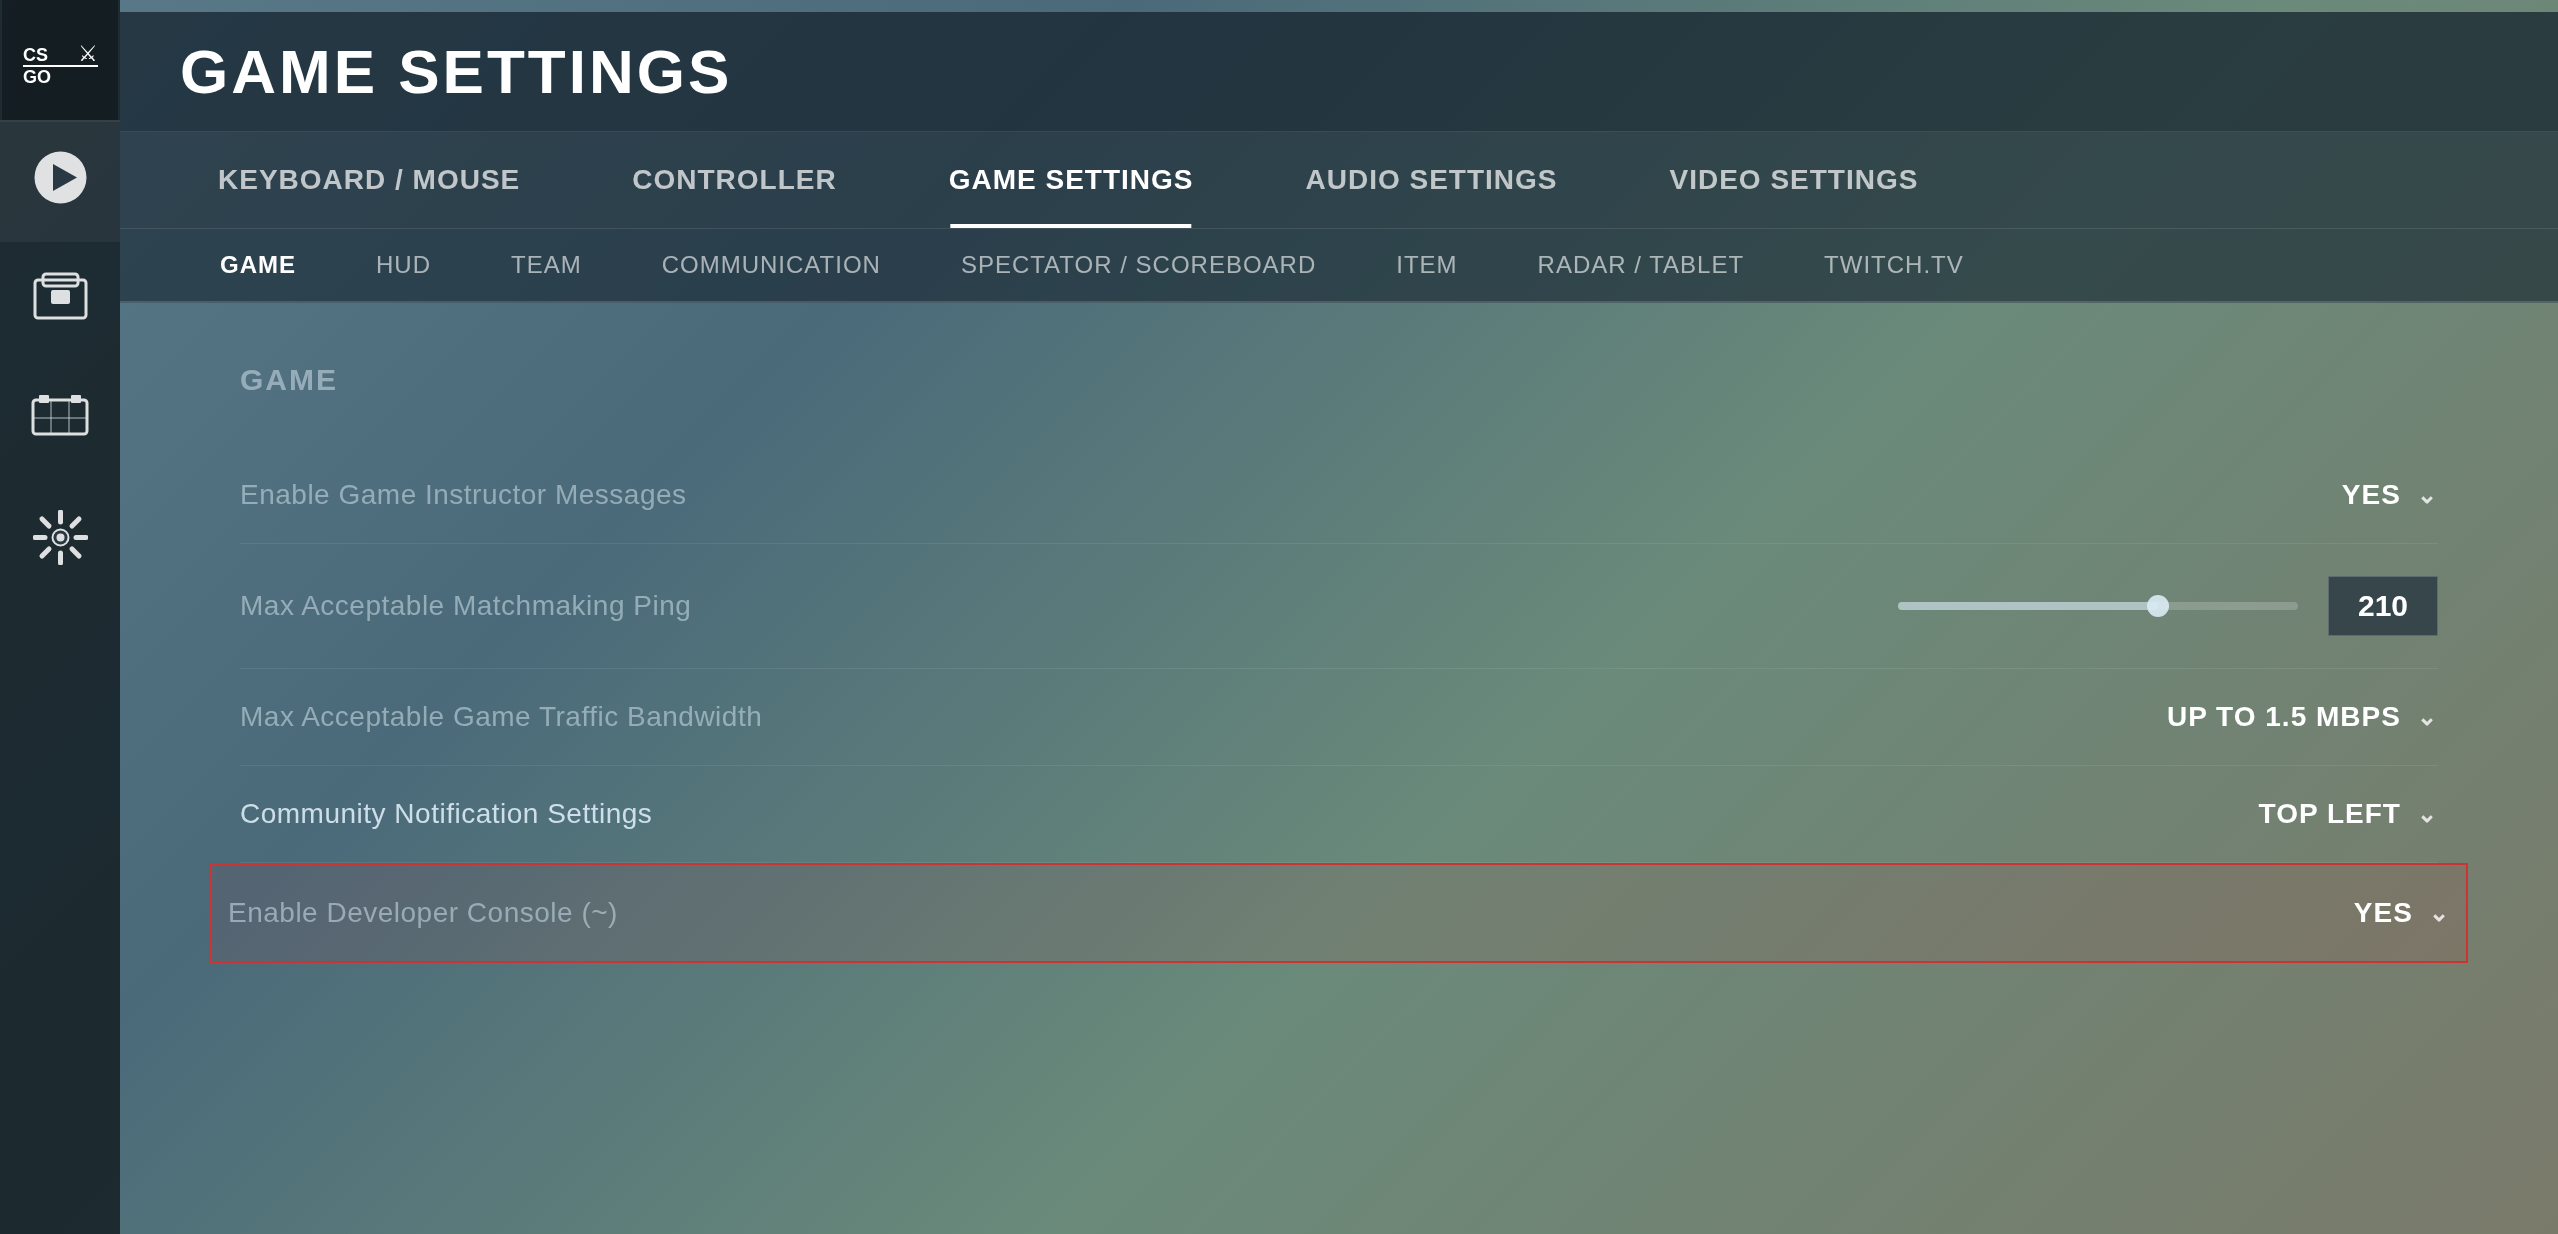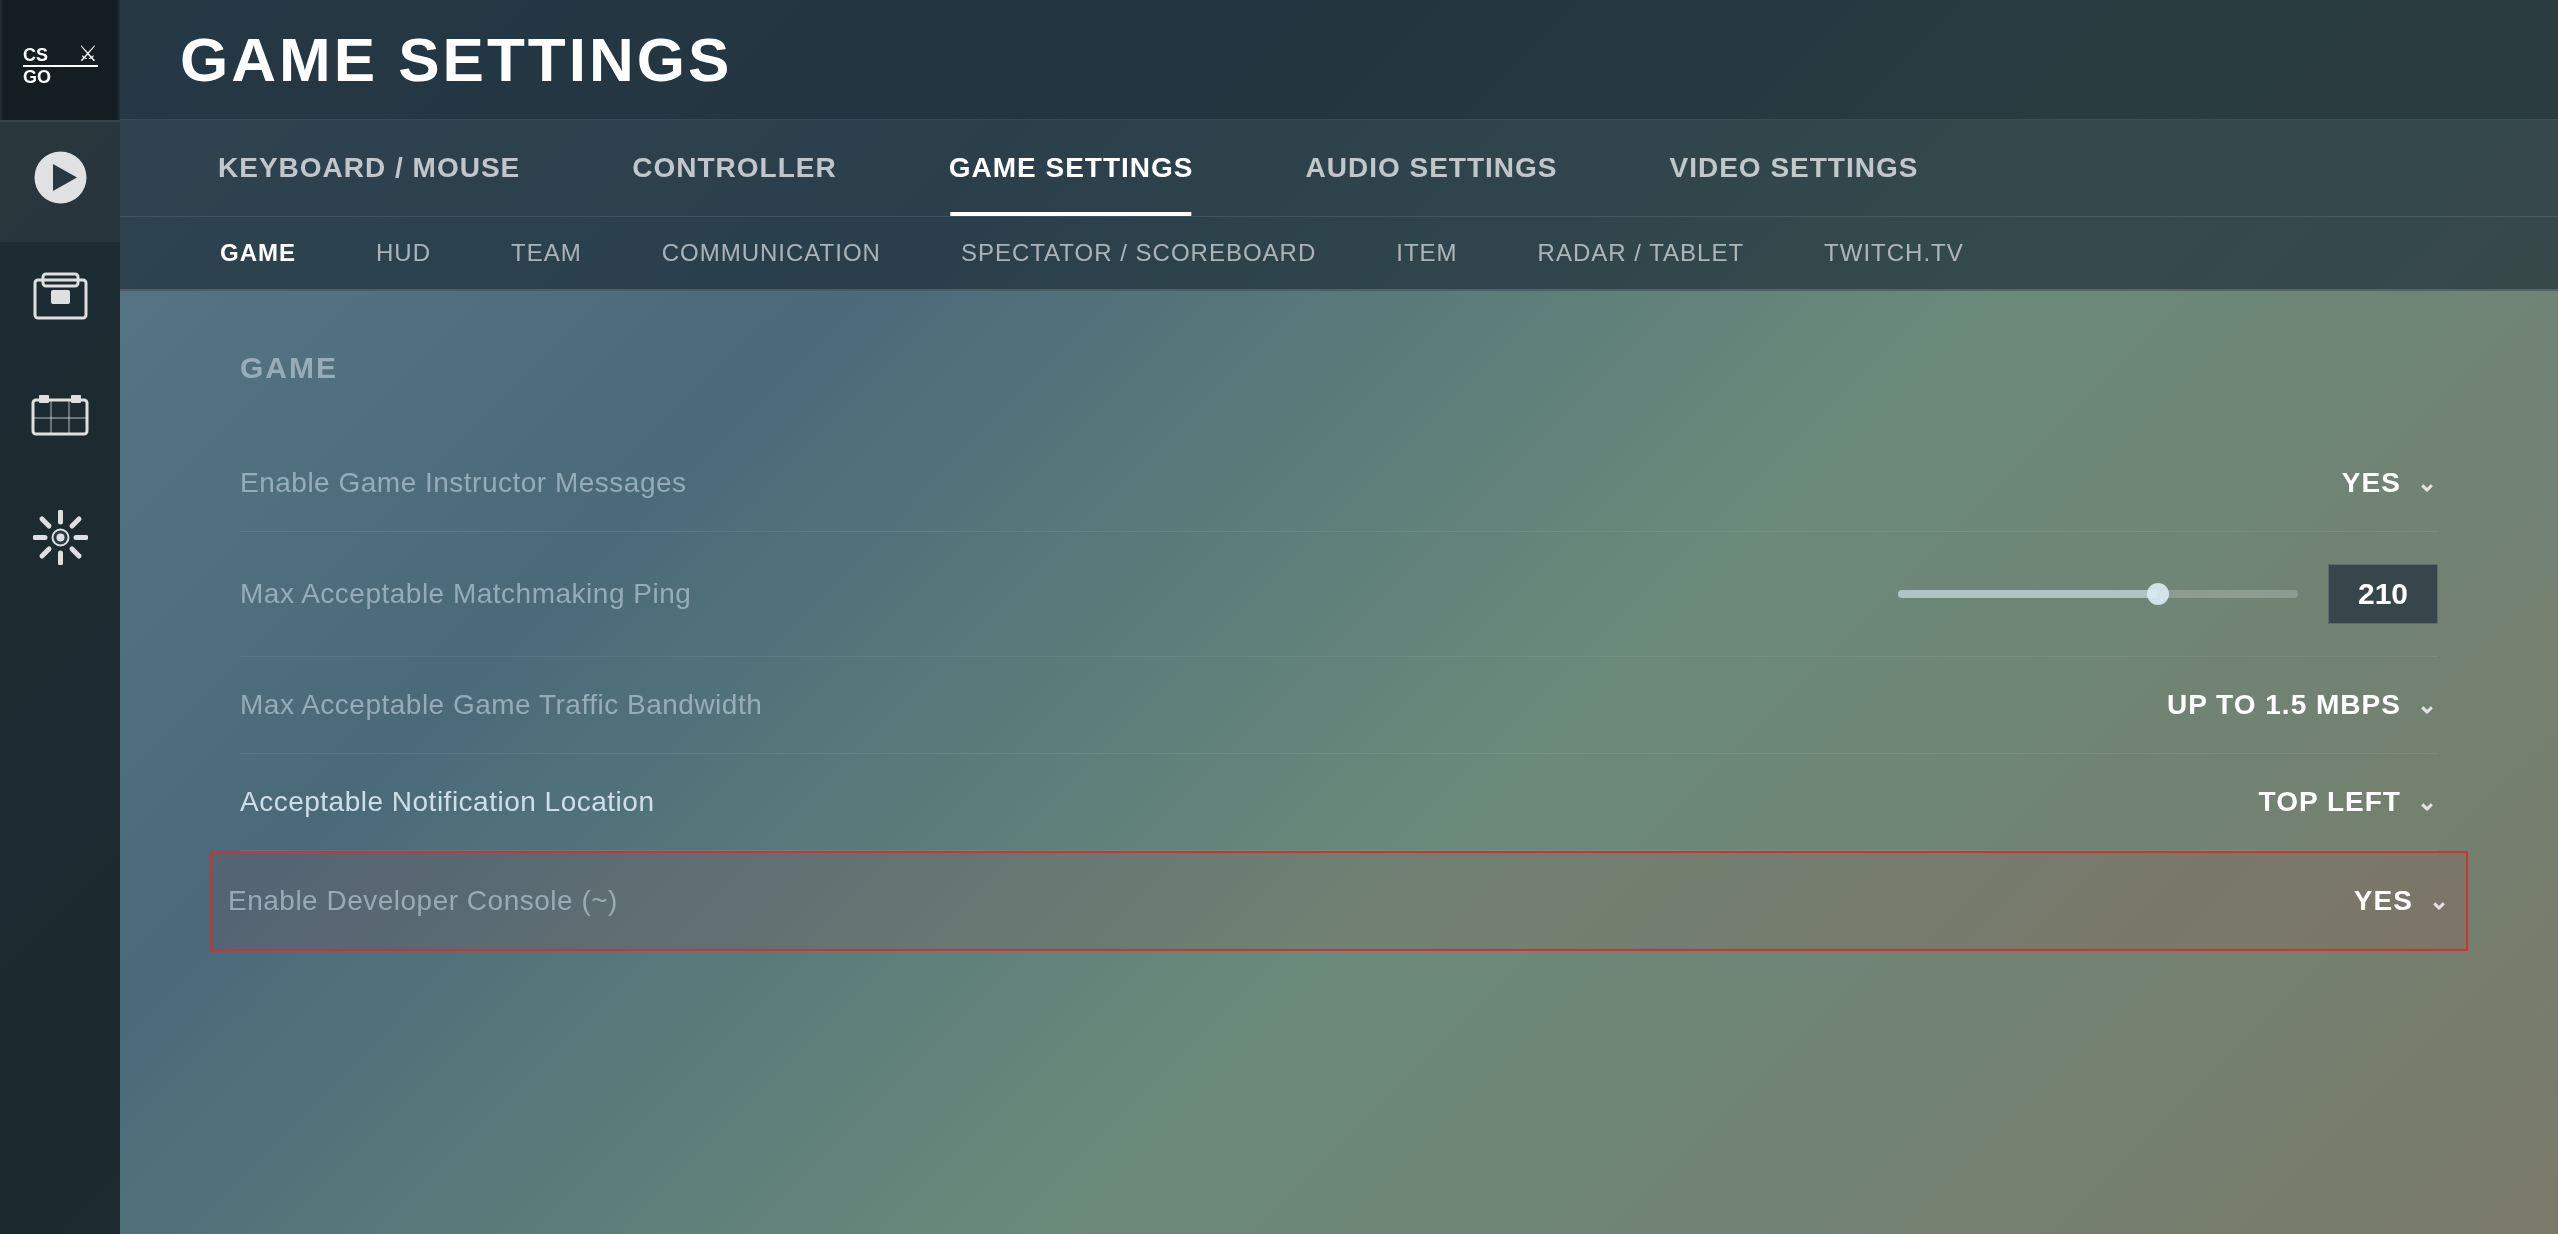--- a/index.html
+++ b/index.html
@@ -58,20 +58,21 @@
       color: white;
       font-size: 42px;
       opacity: 0.85;
     }
 
     
     .main {
       flex: 1;
       display: flex;
       flex-direction: column;
+      margin-top: 12px;
     }
 
     
     .header {
       height: 120px;
       background: rgba(20, 35, 45, 0.75);
       display: flex;
       align-items: center;
       padding-left: 60px;
       border-bottom: 1px solid rgba(255,255,255,0.1);
@@ -391,21 +392,21 @@
 
     <div class="setting-row">
       <span class="setting-label">Max Acceptable Game Traffic Bandwidth</span>
       <div class="setting-value">
         <span>UP TO 1.5 MBPS</span>
         <span class="chevron">⌄</span>
       </div>
     </div>
 
     <div class="setting-row">
-      <span class="setting-label bright">Acceptable Notification Location</span>
+      <span class="setting-label bright">Community Notification Settings</span>
       <div class="setting-value">
         <span>TOP LEFT</span>
         <span class="chevron">⌄</span>
       </div>
     </div>
 
     <div class="setting-row highlighted">
       <span class="setting-label">Enable Developer Console (~)</span>
       <div class="setting-value">
         <span>YES</span>

